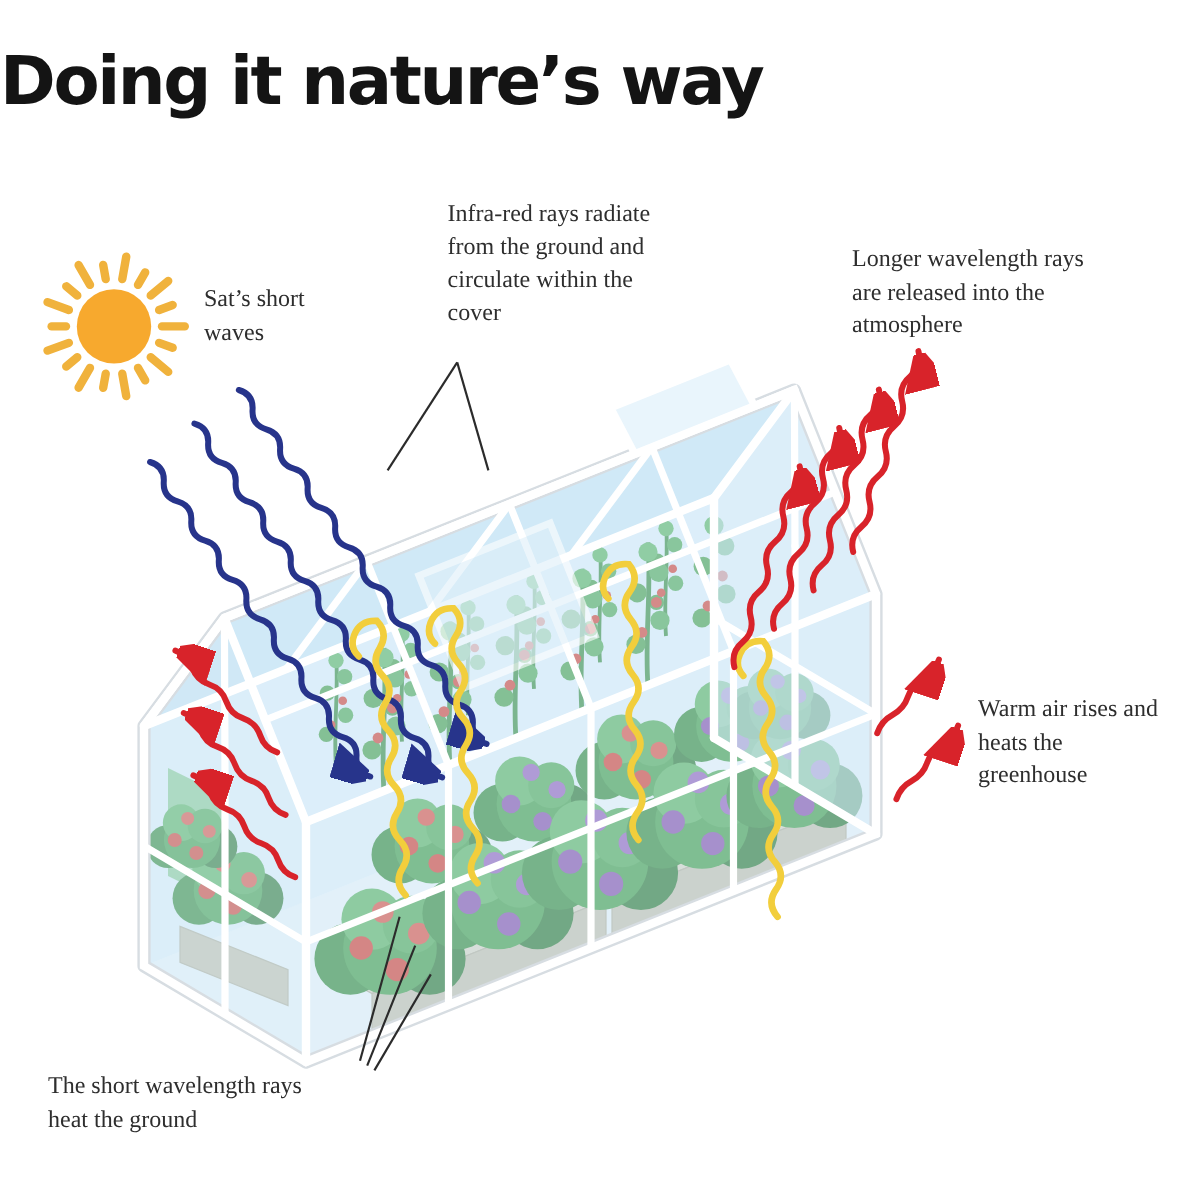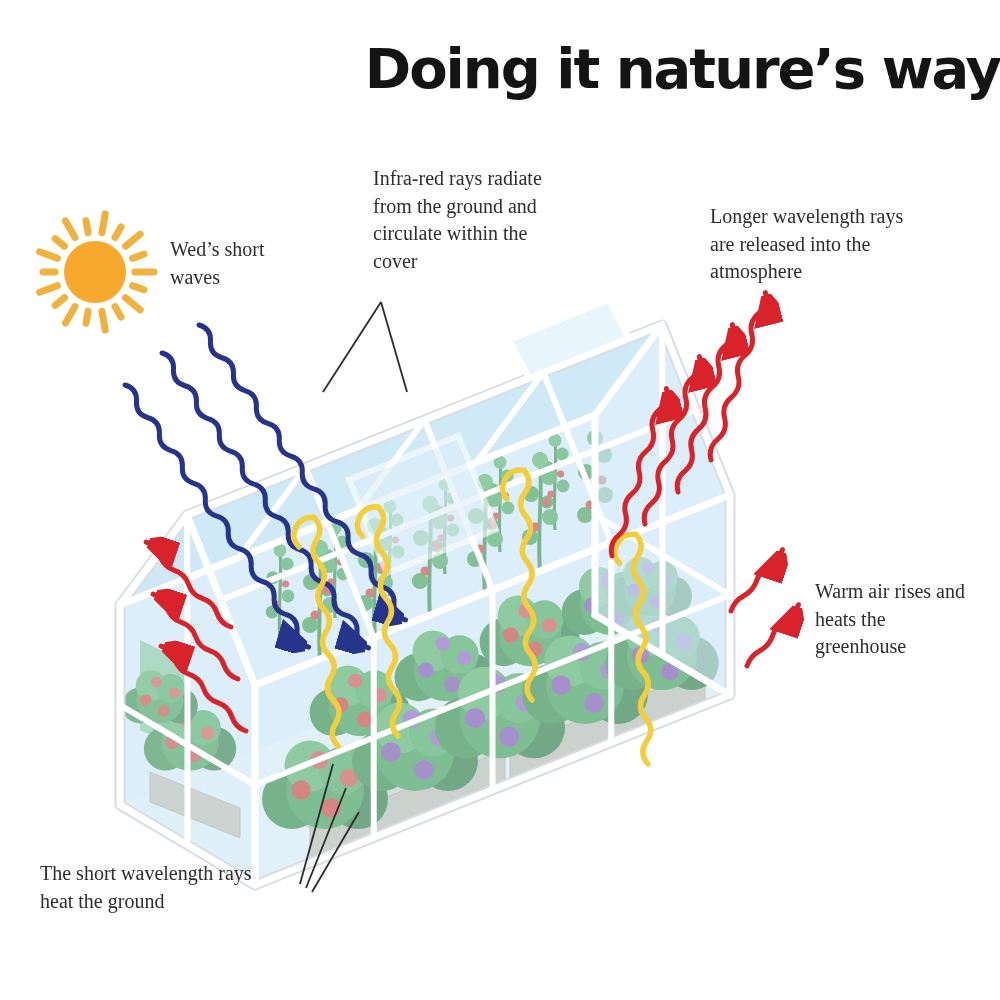--- a/index.html
+++ b/index.html
@@ -1,26 +1,26 @@
 <!DOCTYPE html>
 <html><head>
 <meta charset="utf-8">
 <style>
   html,body{margin:0;padding:0;background:#ffffff;}
   .canvas{position:relative;width:1000px;height:1000px;background:#ffffff;overflow:hidden;
           font-family:"Liberation Sans",sans-serif;color:#2e2e2e;}
-  .title{position:absolute;top:36px;left:0;right:0;text-align:right;
+  .title{position:absolute;top:36px;left:0;right:0;text-align:left;
          font-family:"DejaVu Sans",sans-serif;font-weight:800;font-size:56px;
          letter-spacing:-2px;color:#141414;}
   .label{position:absolute;font-size:20px;line-height:1.38;color:#2e2e2e;font-family:Liberation Serif, serif;}
   #lbl-sun{left:170px;top:236px;width:126px;}
   #lbl-ir{left:373px;top:165px;width:188px;}
   #lbl-rel{left:710px;top:203px;width:212px;}
   #lbl-warm{left:815px;top:578px;width:158px;}
-  #lbl-ground{left:40px;top:860px;width:222px;}
+  #lbl-ground{left:40px;top:892px;width:222px;}
   svg.art{position:absolute;left:0;top:0;}
 </style>
 </head>
 <body>
 
 <div class="canvas">
 
   <svg class="art" width="1000" height="1000" viewBox="0 0 1000 1000">
     <defs>
       <marker id="arrB" markerWidth="6" markerHeight="6" refX="6.5" refY="4" orient="auto">
@@ -216,21 +216,21 @@
           <line x1="20.0" y1="-34.6" x2="26.0" y2="-45.0"></line>
           <line x1="30.6" y1="-25.7" x2="45.2" y2="-37.9"></line>
           <line x1="37.6" y1="-13.7" x2="48.9" y2="-17.8"></line>
         </g>
       <circle cx="95" cy="272" r="31" fill="#F7A92E"></circle>
     </g>
   </svg>
 
   <div class="title">Doing it nature’s way</div>
 
-  <div class="label" id="lbl-sun">Wed’s short waves</div>
+  <div class="label" id="lbl-sun">Sat’s short waves</div>
 
   <div class="label" id="lbl-ir">Infra-red rays radiate from the ground and circulate within the cover</div>
 
   <div class="label" id="lbl-warm">Warm air rises and heats the greenhouse</div>
 
   <div class="label" id="lbl-rel">Longer wavelength rays are released into the atmosphere</div>
 
   <div class="label" id="lbl-ground">The short wavelength rays heat the ground</div>
 </div>
 

